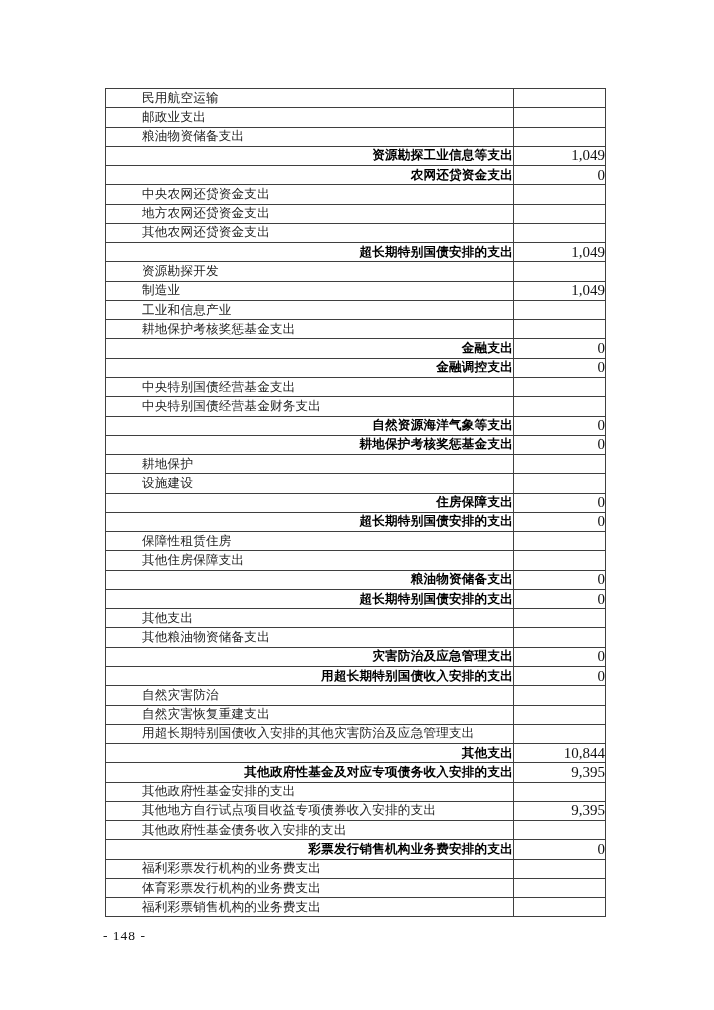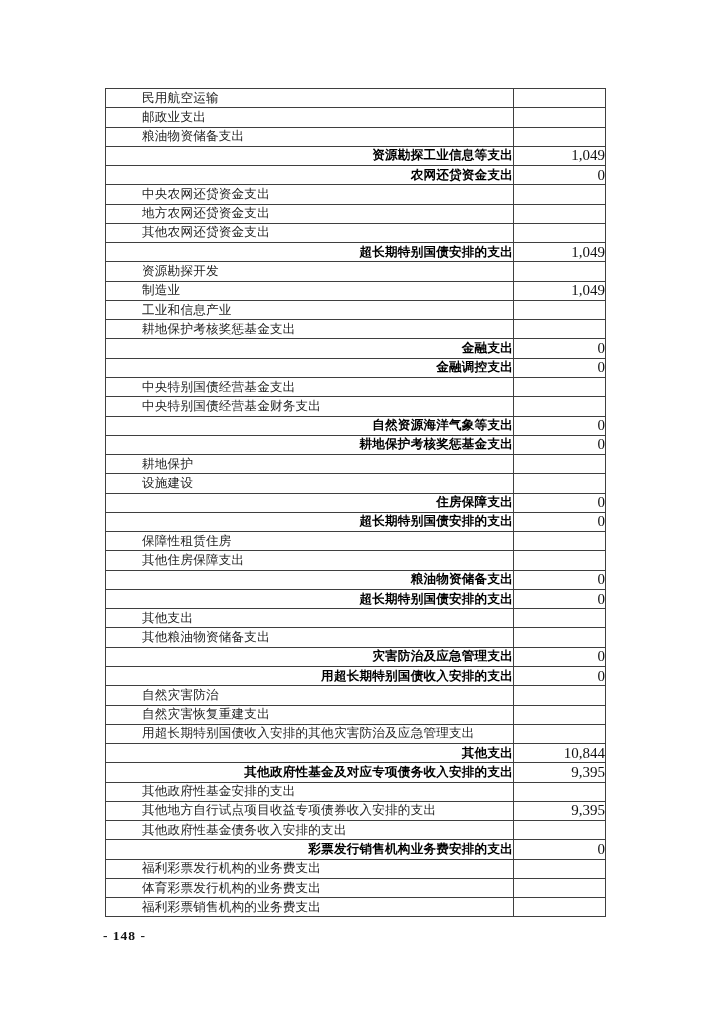--- a/index.html
+++ b/index.html
@@ -57,21 +57,20 @@
     color: #000000;
     text-align: right;
   }
   .page-number {
     position: absolute;
     left: 103px;
     top: 928px;
     font-size: 13.5px;
     letter-spacing: 1px;
     color: #111111;
-    font-weight: bold;
   }
 </style>
 </head>
 <body>
 
 <div class="page">
   <div class="table-wrap">
     <table class="budget-table">
       <colgroup>
         <col class="col-item">

